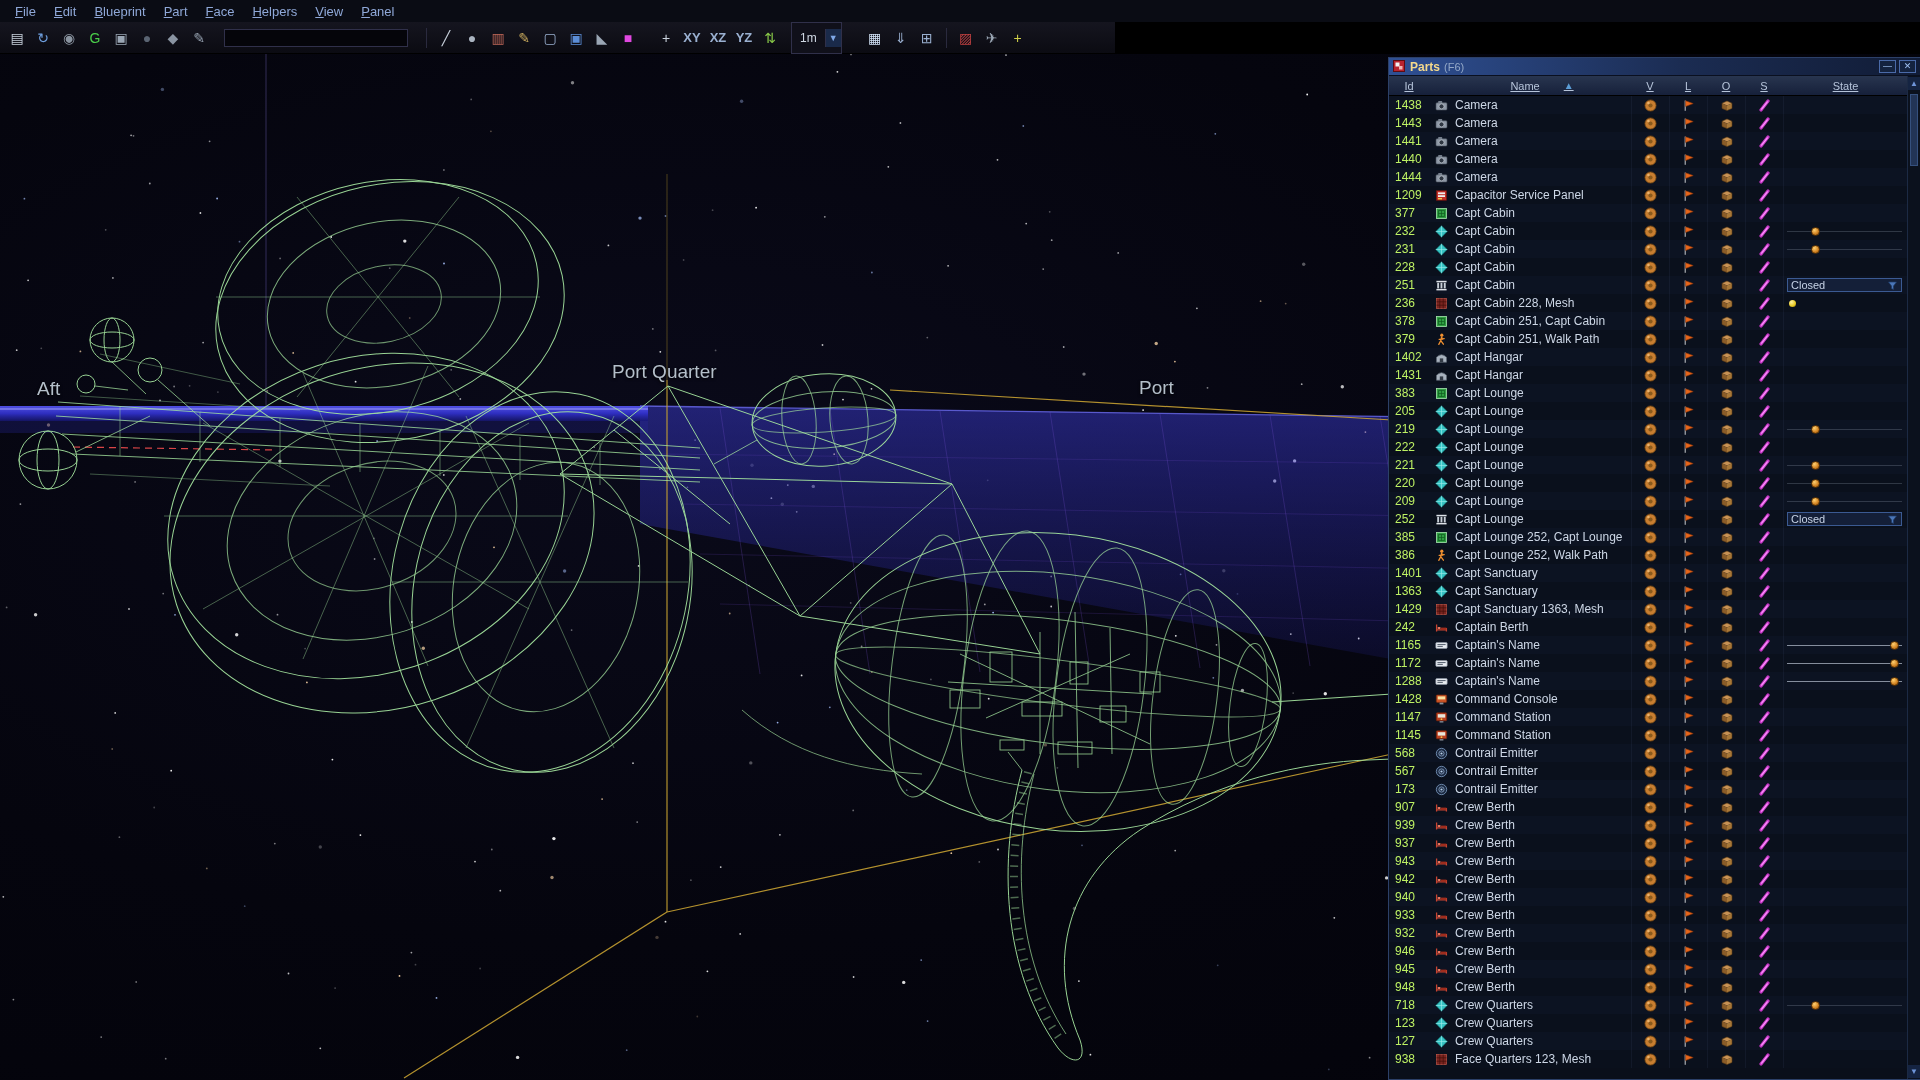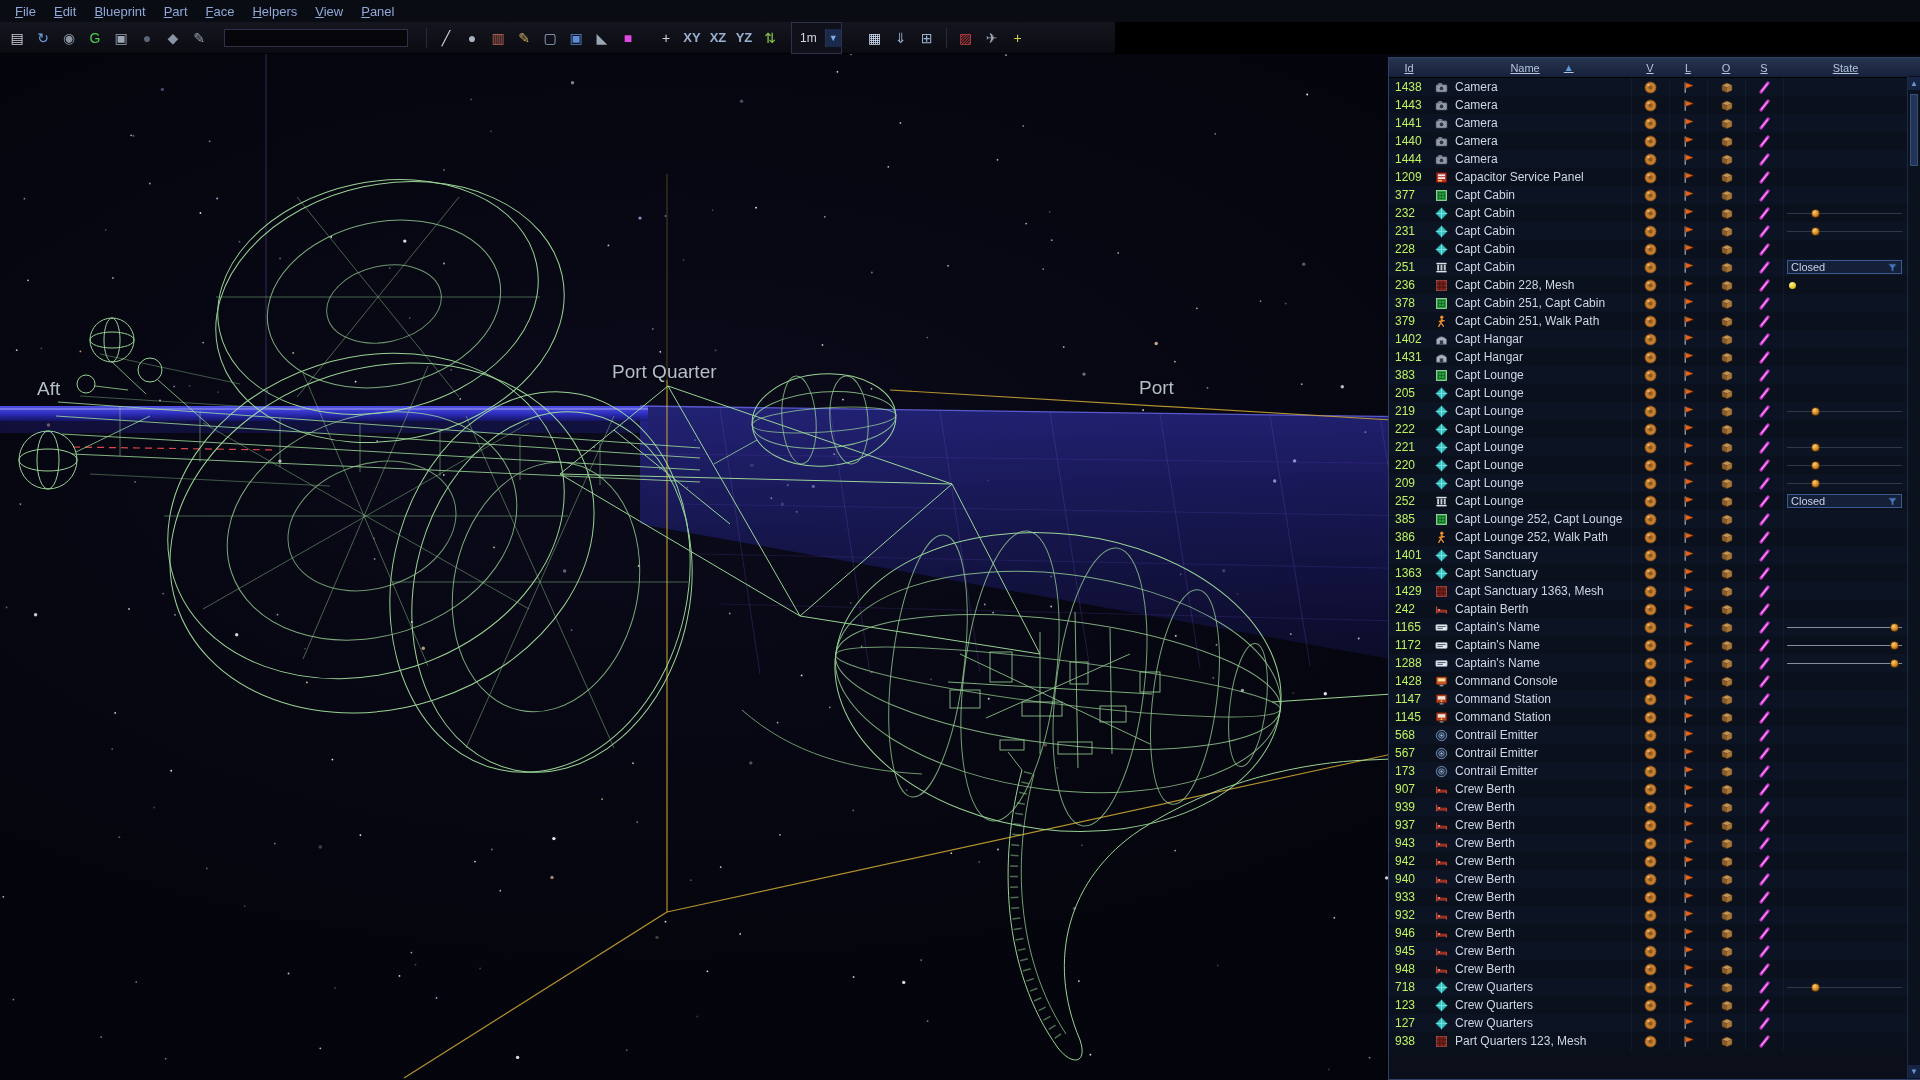--- a/index.html
+++ b/index.html
@@ -519,20 +519,31 @@
       <path d="M1022,716 L1008,698" opacity="0.8"></path>
     </g>
   </svg>
 
   <div class="vp-label" style="left:37px;top:324px">Aft</div>
   <div class="vp-label" style="left:612px;top:307px">Port Quarter</div>
   <div class="vp-label" style="left:1139px;top:323px">Port</div>
 </div>
 
 <div class="parts-panel">
+  <div class="panel-titlebar">
+    <span><svg width="12" height="12">
+          <rect x="0.5" y="0.5" width="11" height="11" fill="#b8232e" stroke="#5e0c12"></rect>
+          <rect x="2.5" y="2.5" width="4" height="4" fill="#f2f2f2"></rect>
+          <rect x="6" y="6" width="3.5" height="3.5" fill="#f2b2b2"></rect>
+        </svg></span>
+    <span class="panel-title">Parts</span>
+    <span class="panel-hotkey">(F6)</span>
+    <span class="win-btn">—</span>
+    <span class="win-btn">✕</span>
+  </div>
   <div class="panel-header">
     <div class="ph-cell">Id</div>
     <div class="ph-cell"></div>
     <div class="ph-cell ph-name">
         <span>Name</span>
         <span class="sort-arrow">▲</span>
       </div>
     <div class="ph-cell">V</div>
     <div class="ph-cell">L</div>
     <div class="ph-cell">O</div>
@@ -2655,21 +2666,21 @@
         <div class="cell-state"></div>
       </div>
       <div class="row">
         <div class="cell-id">938</div>
         <div class="cell-icon">
           <svg width="13" height="13" viewBox="0 0 13 13">
             <rect x="1.5" y="1.5" width="10" height="10" fill="#7a2420" stroke="#c05848" stroke-width="0.7"></rect>
             <path d="M1.5,4.8 H11.5 M1.5,8.2 H11.5 M4.8,1.5 V11.5 M8.2,1.5 V11.5" stroke="#401008" stroke-width="0.7"></path>
           </svg>
         </div>
-        <div class="cell-name">Part Quarters 123, Mesh</div>
+        <div class="cell-name">Face Quarters 123, Mesh</div>
         <div class="icon-cell">
           <svg width="13" height="13" viewBox="0 0 13 13">
             <circle cx="6.5" cy="6.5" r="5.6" fill="#c87e30" stroke="#6e4412" stroke-width="0.8"></circle>
             <circle cx="6.5" cy="6.5" r="2.1" fill="#8a5a1c"></circle>
             <circle cx="4.4" cy="4" r="1.3" fill="#f0c080" opacity="0.8"></circle>
           </svg>
         </div>
         <div class="icon-cell">
           <svg width="13" height="13" viewBox="0 0 13 13">
             <line x1="3.2" y1="1.5" x2="3.2" y2="11.8" stroke="#caccd0" stroke-width="1"></line>

